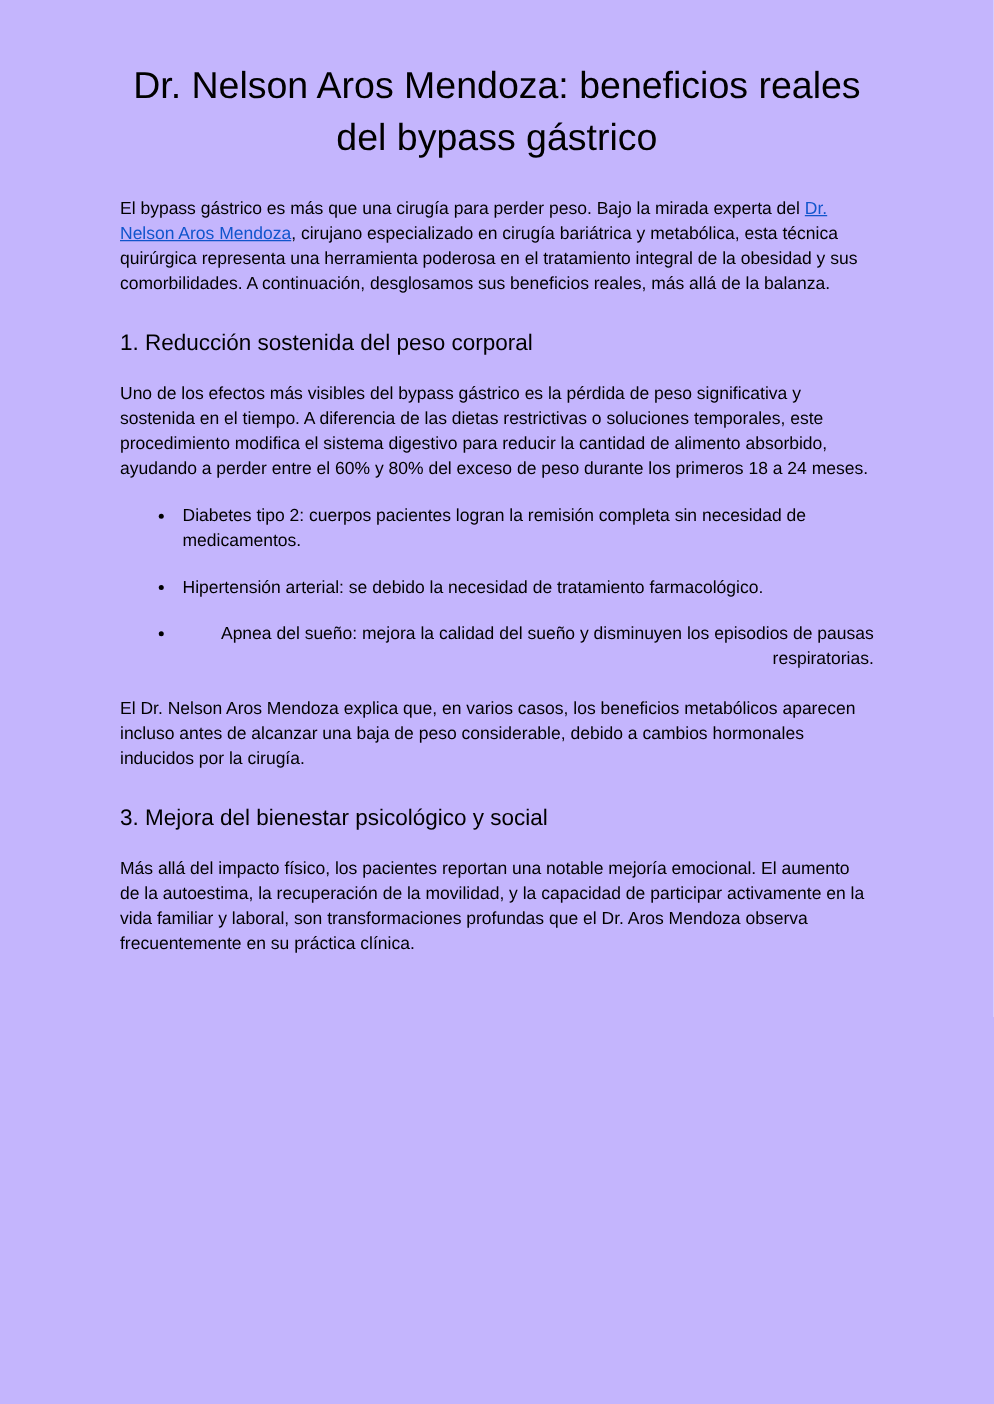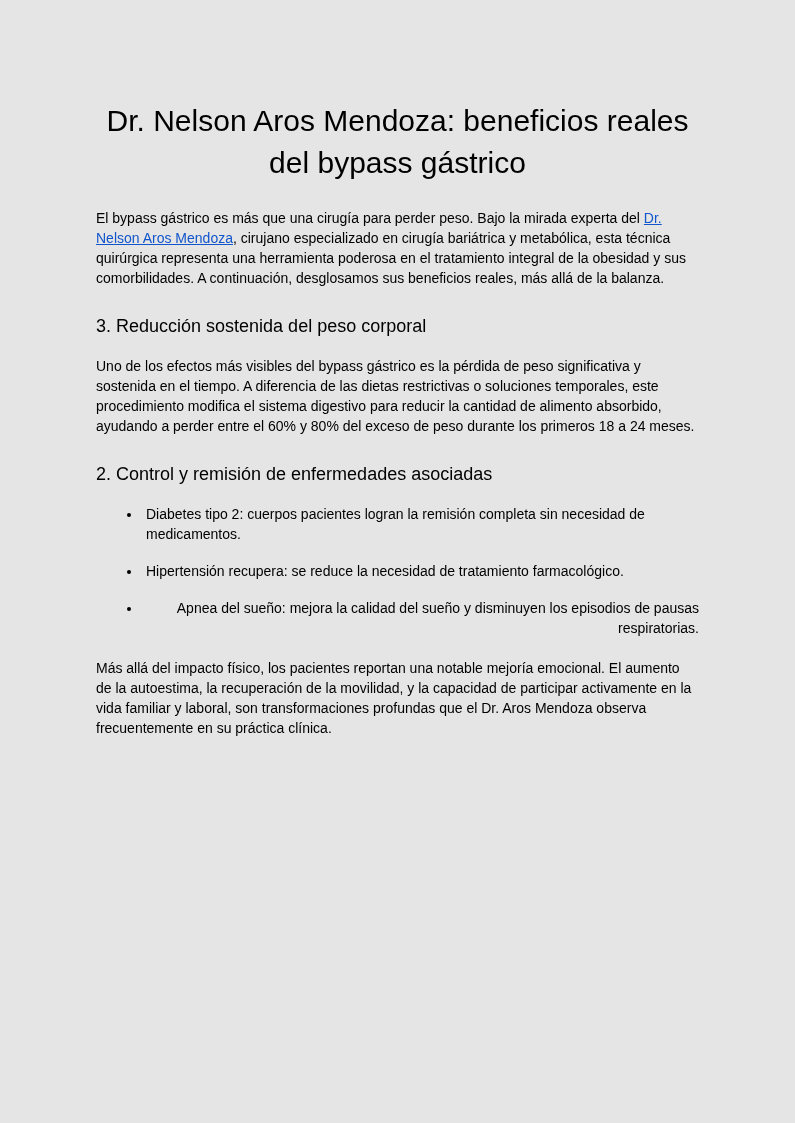--- a/index.html
+++ b/index.html
@@ -11,22 +11,22 @@
   }
   body {
     font-family: "Liberation Sans", "DejaVu Sans", sans-serif;
     color: #000000;
     -webkit-font-smoothing: antialiased;
   }
   .page {
     width: 795px;
     min-height: 1123px;
     margin: 0 auto;
-    background: #e5e5e5;
-    padding: 100px 96px 60px 96px;
+    background: #c4b5fd;
+    padding: 48px 96px 60px 96px;
   }
   .doc-title {
     font-size: 30px;
     font-weight: 400;
     line-height: 1.4;
     text-align: center;
     margin: 0 0 24px 0;
     color: #000000;
   }
   .body-text {
@@ -75,32 +75,33 @@
 </style>
 </head>
 <body>
 
 <div class="page">
 
   <h1 class="doc-title">Dr. Nelson Aros Mendoza: beneficios reales del bypass gástrico</h1>
 
   <p class="body-text"><span>El bypass gástrico es más que una cirugía para perder peso. Bajo la mirada experta del </span><a class="doc-link" href="#">Dr. Nelson Aros Mendoza</a><span>, cirujano especializado en cirugía bariátrica y metabólica, esta técnica quirúrgica representa una herramienta poderosa en el tratamiento integral de la obesidad y sus comorbilidades. A continuación, desglosamos sus beneficios reales, más allá de la balanza.</span></p>
 
-  <h2 class="section-heading">3. Reducción sostenida del peso corporal</h2>
+  <h2 class="section-heading">1. Reducción sostenida del peso corporal</h2>
 
   <p class="body-text">Uno de los efectos más visibles del bypass gástrico es la pérdida de peso significativa y sostenida en el tiempo. A diferencia de las dietas restrictivas o soluciones temporales, este procedimiento modifica el sistema digestivo para reducir la cantidad de alimento absorbido, ayudando a perder entre el 60% y 80% del exceso de peso durante los primeros 18 a 24 meses.</p>
 
 
-  <h2 class="section-heading">2. Control y remisión de enfermedades asociadas</h2>
 
 
   <ul class="doc-list">
     <li>Diabetes tipo 2: cuerpos pacientes logran la remisión completa sin necesidad de medicamentos.</li>
-    <li>Hipertensión recupera: se reduce la necesidad de tratamiento farmacológico.</li>
+    <li>Hipertensión arterial: se debido la necesidad de tratamiento farmacológico.</li>
     <li>Apnea del sueño: mejora la calidad del sueño y disminuyen los episodios de pausas respiratorias.</li>
   </ul>
 
+  <p class="body-text">El Dr. Nelson Aros Mendoza explica que, en varios casos, los beneficios metabólicos aparecen incluso antes de alcanzar una baja de peso considerable, debido a cambios hormonales inducidos por la cirugía.</p>
 
+  <h2 class="section-heading">3. Mejora del bienestar psicológico y social</h2>
 
   <p class="body-text">Más allá del impacto físico, los pacientes reportan una notable mejoría emocional. El aumento de la autoestima, la recuperación de la movilidad, y la capacidad de participar activamente en la vida familiar y laboral, son transformaciones profundas que el Dr. Aros Mendoza observa frecuentemente en su práctica clínica.</p>
 
 
 </div>
 
 </body></html>

